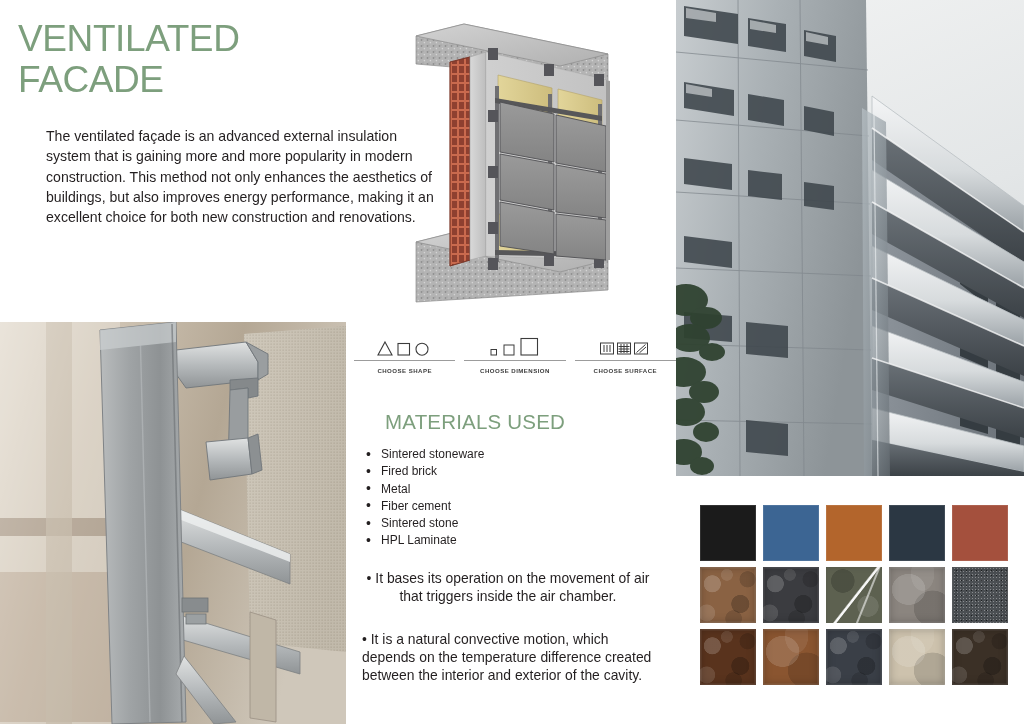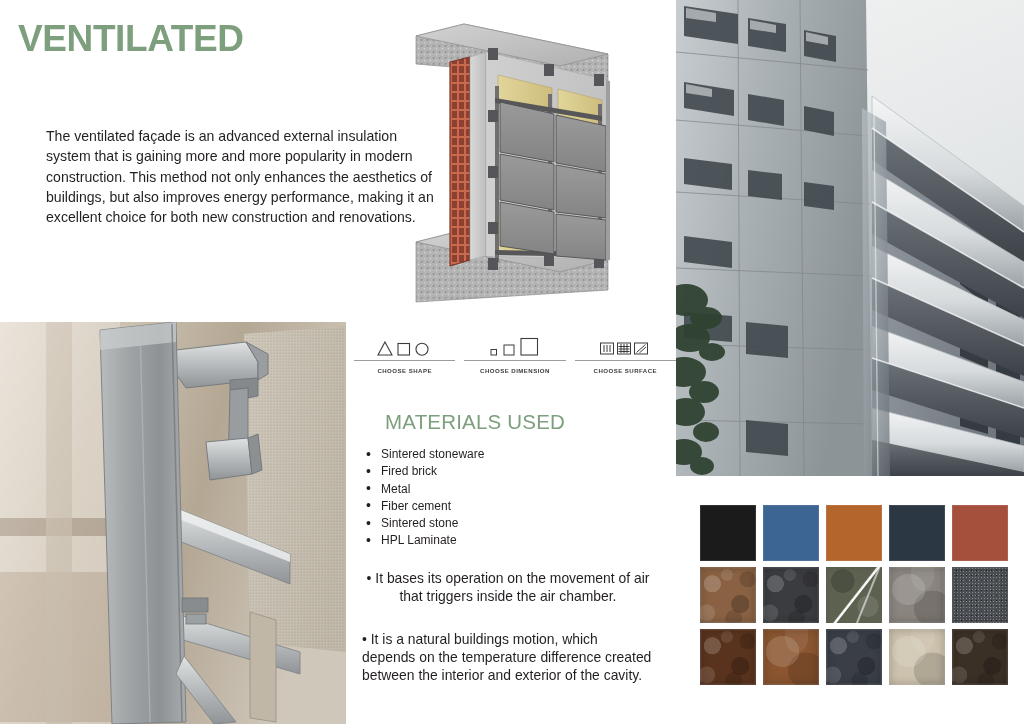--- a/index.html
+++ b/index.html
@@ -20,21 +20,21 @@
   }
 
   
   .headline {
     position: absolute;
     left: 18px;
     top: 18px;
     width: 330px;
     font-size: 37px;
     line-height: 1.12;
-    font-weight: 700;
+    font-weight: 400;
     letter-spacing: -0.4px;
     color: #7d9f7d;
   }
 
   .intro-para {
     position: absolute;
     left: 19px;
     top: 126px;
     width: 392px;
     font-size: 14.1px;
@@ -253,20 +253,21 @@
                 inset 0 0 10px rgba(0,0,0,0.28);
   }
 </style>
 </head>
 <body>
 
 <div class="page">
 
   <h1 class="headline" style="color: rgb(125, 159, 125);">
     <span>VENTILATED</span><br>
+    <span>FACADE</span>
   </h1>
 
   <p class="intro-para">The ventilated façade is an advanced external insulation system that is gaining more and more popularity in modern construction. This method not only enhances the aesthetics of buildings, but also improves energy performance, making it an excellent choice for both new construction and renovations.</p>
 
 
   <div class="wall-diagram">
     <svg viewBox="0 0 278 312" width="278" height="312">
       <defs>
         <linearGradient id="concGrad" x1="0" y1="0" x2="1" y2="0">
           <stop offset="0%" stop-color="#a9a9a9"></stop>
@@ -608,21 +609,21 @@
   <ul class="materials-list">
     <li>Sintered stoneware</li>
     <li>Fired brick</li>
     <li>Metal</li>
     <li>Fiber cement</li>
     <li>Sintered stone</li>
     <li>HPL Laminate</li>
   </ul>
 
   <p class="note-para note-1">• It bases its operation on the movement of air that triggers inside the air chamber.</p>
-  <p class="note-para note-2">• It is a natural buildings motion, which depends on the temperature difference created between the interior and exterior of the cavity.</p>
+  <p class="note-para note-2">• It is a natural convective motion, which depends on the temperature difference created between the interior and exterior of the cavity.</p>
 
   <div class="swatch-grid">
     <div class="swatch" style="background: rgb(27, 27, 27);"></div>
     <div class="swatch" style="background: rgb(60, 101, 147);"></div>
     <div class="swatch" style="background: rgb(179, 101, 44);"></div>
     <div class="swatch" style="background: rgb(43, 55, 67);"></div>
     <div class="swatch" style="background: rgb(164, 80, 61);"></div>
 
     <div class="swatch tex-mottle tex-inner-border" style="background: rgb(138, 98, 67);"></div>
     <div class="swatch tex-mottle tex-inner-border" style="background: rgb(59, 60, 64);"></div>

